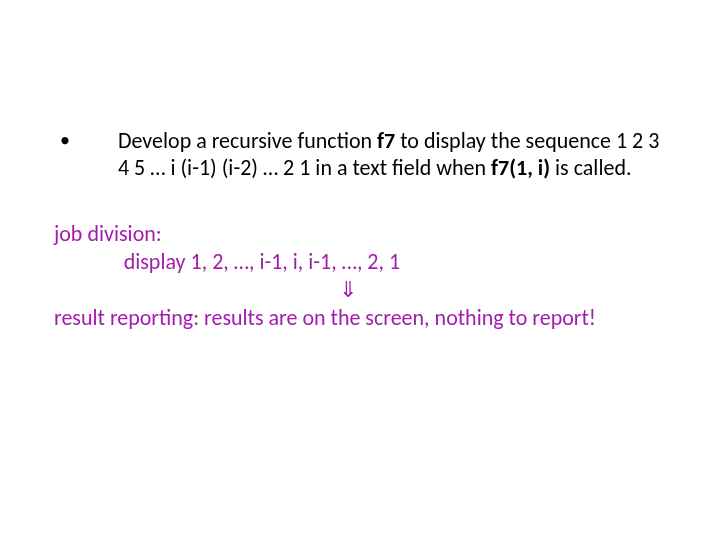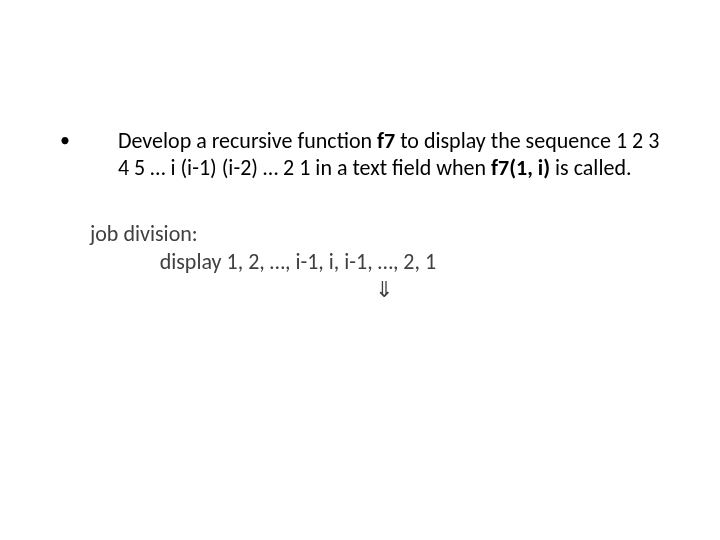--- a/index.html
+++ b/index.html
@@ -39,22 +39,21 @@
     font-size: 20px;
   }
   .bullet-text {
     flex: 1;
     margin-left: 28px;
   }
   .bold { font-weight: 700; }
   .red-block {
     font-size: 22px;
     line-height: 1.28;
-    color: #404040;
-    margin-left: 36px;
+    color: #a21caf;
   }
   .red-block .line { white-space: pre; }
   .arrow-line {
     text-align: left;
     padding-left: 285px;
     font-size: 22px;
   }
 </style>
 </head>
 <body>
@@ -66,16 +65,17 @@
       <div class="bullet-dot">•</div>
       <div class="bullet-text">
         <span>Develop a recursive function </span><span class="bold">f7</span><span>  to display the sequence 1 2 3 4 5 … i   (i-1)  (i-2) … 2 1 in a text field when </span><span class="bold">f7(1, i)</span><span> is called.</span>
       </div>
     </div>
 
     <div class="red-block">
       <div class="line">job division:</div>
       <div class="line">              display 1, 2, …, i-1, i, i-1, …, 2, 1</div>
       <div class="arrow-line">⇓</div>
+      <div class="line">result reporting: results are on the screen, nothing to report!</div>
     </div>
 
   </div>
 </div>
 
 </body></html>

